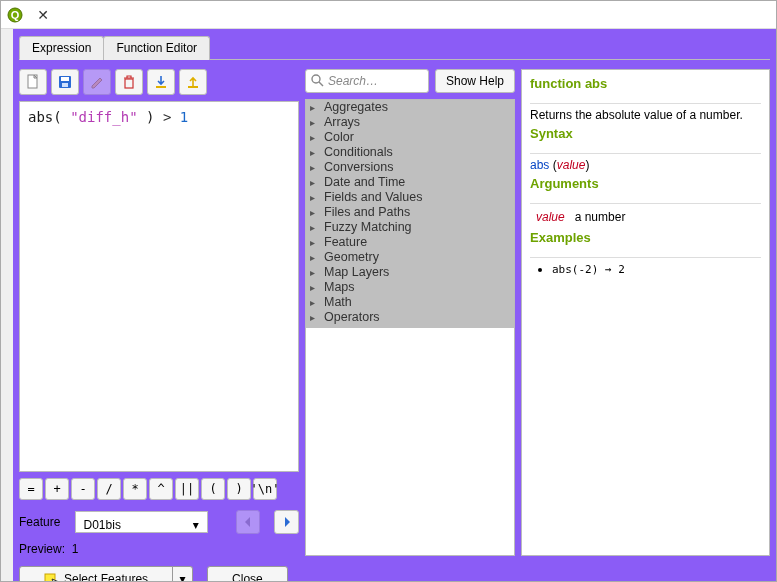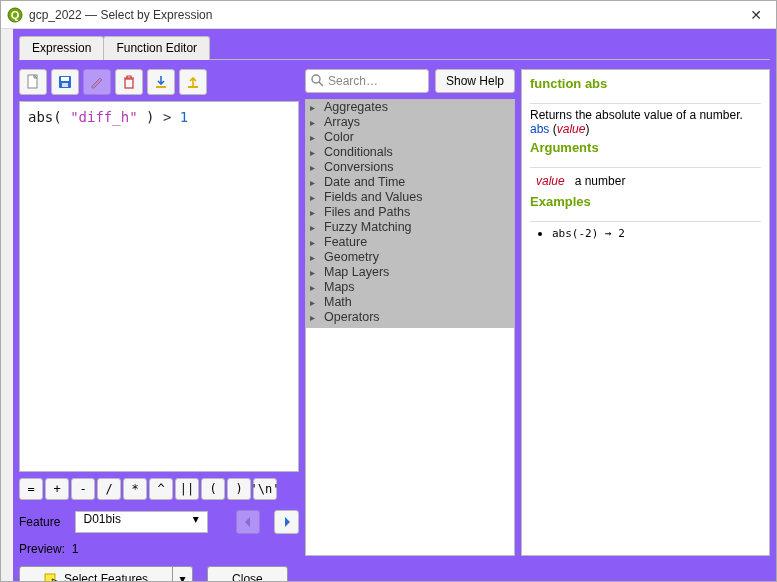--- a/index.html
+++ b/index.html
@@ -107,38 +107,38 @@
     font-family: Consolas, monospace;
   }
   .feature-row {
     display: flex; align-items: center; gap: 14px;
     margin-top: 10px;
   }
   .feature-row .lbl { width: 44px; }
   .feature-row .combo {
     width: 140px; height: 22px;
     border: 1px solid #bbb; background: #fff;
-    display:flex;align-items:flex-start;justify-content:space-between;
+    display:flex;align-items:flex-end;justify-content:space-between;
     padding: 0 8px; font-size: 12px;
   }
   .nav-btn {
     width: 26px; height: 24px;
     border: 1px solid #bbb; background: #f6f6f6;
     border-radius: 3px;
     display:flex;align-items:center;justify-content:center;
   }
   .nav-btn.disabled { opacity: 0.35; }
   .preview-row { margin-top: 8px; }
   .mid-top { display:flex; gap:6px; margin-bottom:6px; }
   .search-box {
     flex:1; height:24px; border:1px solid #bbb; background:#fff;
     border-radius:3px; display:flex; align-items:center; padding:0 4px;
   }
   .search-box .icon { width:16px; color:#888; margin-right:2px;}
-  .search-box .ph { color:#888; }
+  .search-box .ph { color:#888; font-style: italic;}
   .help-btn {
     height:24px; padding:0 10px; border:1px solid #bbb; background:#f6f6f6;
     border-radius:3px; font-size:12px;
   }
   .tree {
     flex:1; background:#bfbfbf;
     overflow:auto;
   }
   .tree-wrap{ background:#fff; border:1px solid #bbb; flex:1; display:flex; flex-direction:column;}
   .tree-item {
@@ -180,21 +180,20 @@
 </head>
 <body>
 
 <div class="titlebar">
   <span class="q-icon">
     <svg viewBox="0 0 16 16">
         <circle cx="8" cy="8" r="7" fill="#73a800" stroke="#4e7200"></circle>
         <text x="8" y="12" text-anchor="middle" font-size="11" fill="#fff" font-family="sans-serif" font-weight="bold">Q</text>
       </svg>
   </span>
-  <span class="title">gcp_2022 — Select by Expression</span>
   <span class="close">✕</span>
 </div>
 
 <div class="dialog-body">
 
   <div class="tabs">
     <div class="tab active">Expression</div>
     <div class="tab">Function Editor</div>
     <div class="tabline"></div>
   </div>
@@ -356,20 +355,21 @@
             </div>
           </div>
         <div style="flex:1;background:#fff;"></div>
       </div>
     </div>
 
     <div class="pane-right">
       <div class="help-panel">
         <h3 class="first">function abs</h3>
         <p>Returns the absolute value of a number.</p>
+        <h3>Syntax</h3>
         <p>
           <span class="syn">abs</span>
           <span>(</span><span class="arg">value</span><span>)</span>
         </p>
         <h3>Arguments</h3>
         <div class="argrow">
           <span class="arg">value</span>
           <span>a number</span>
         </div>
         <h3>Examples</h3>

